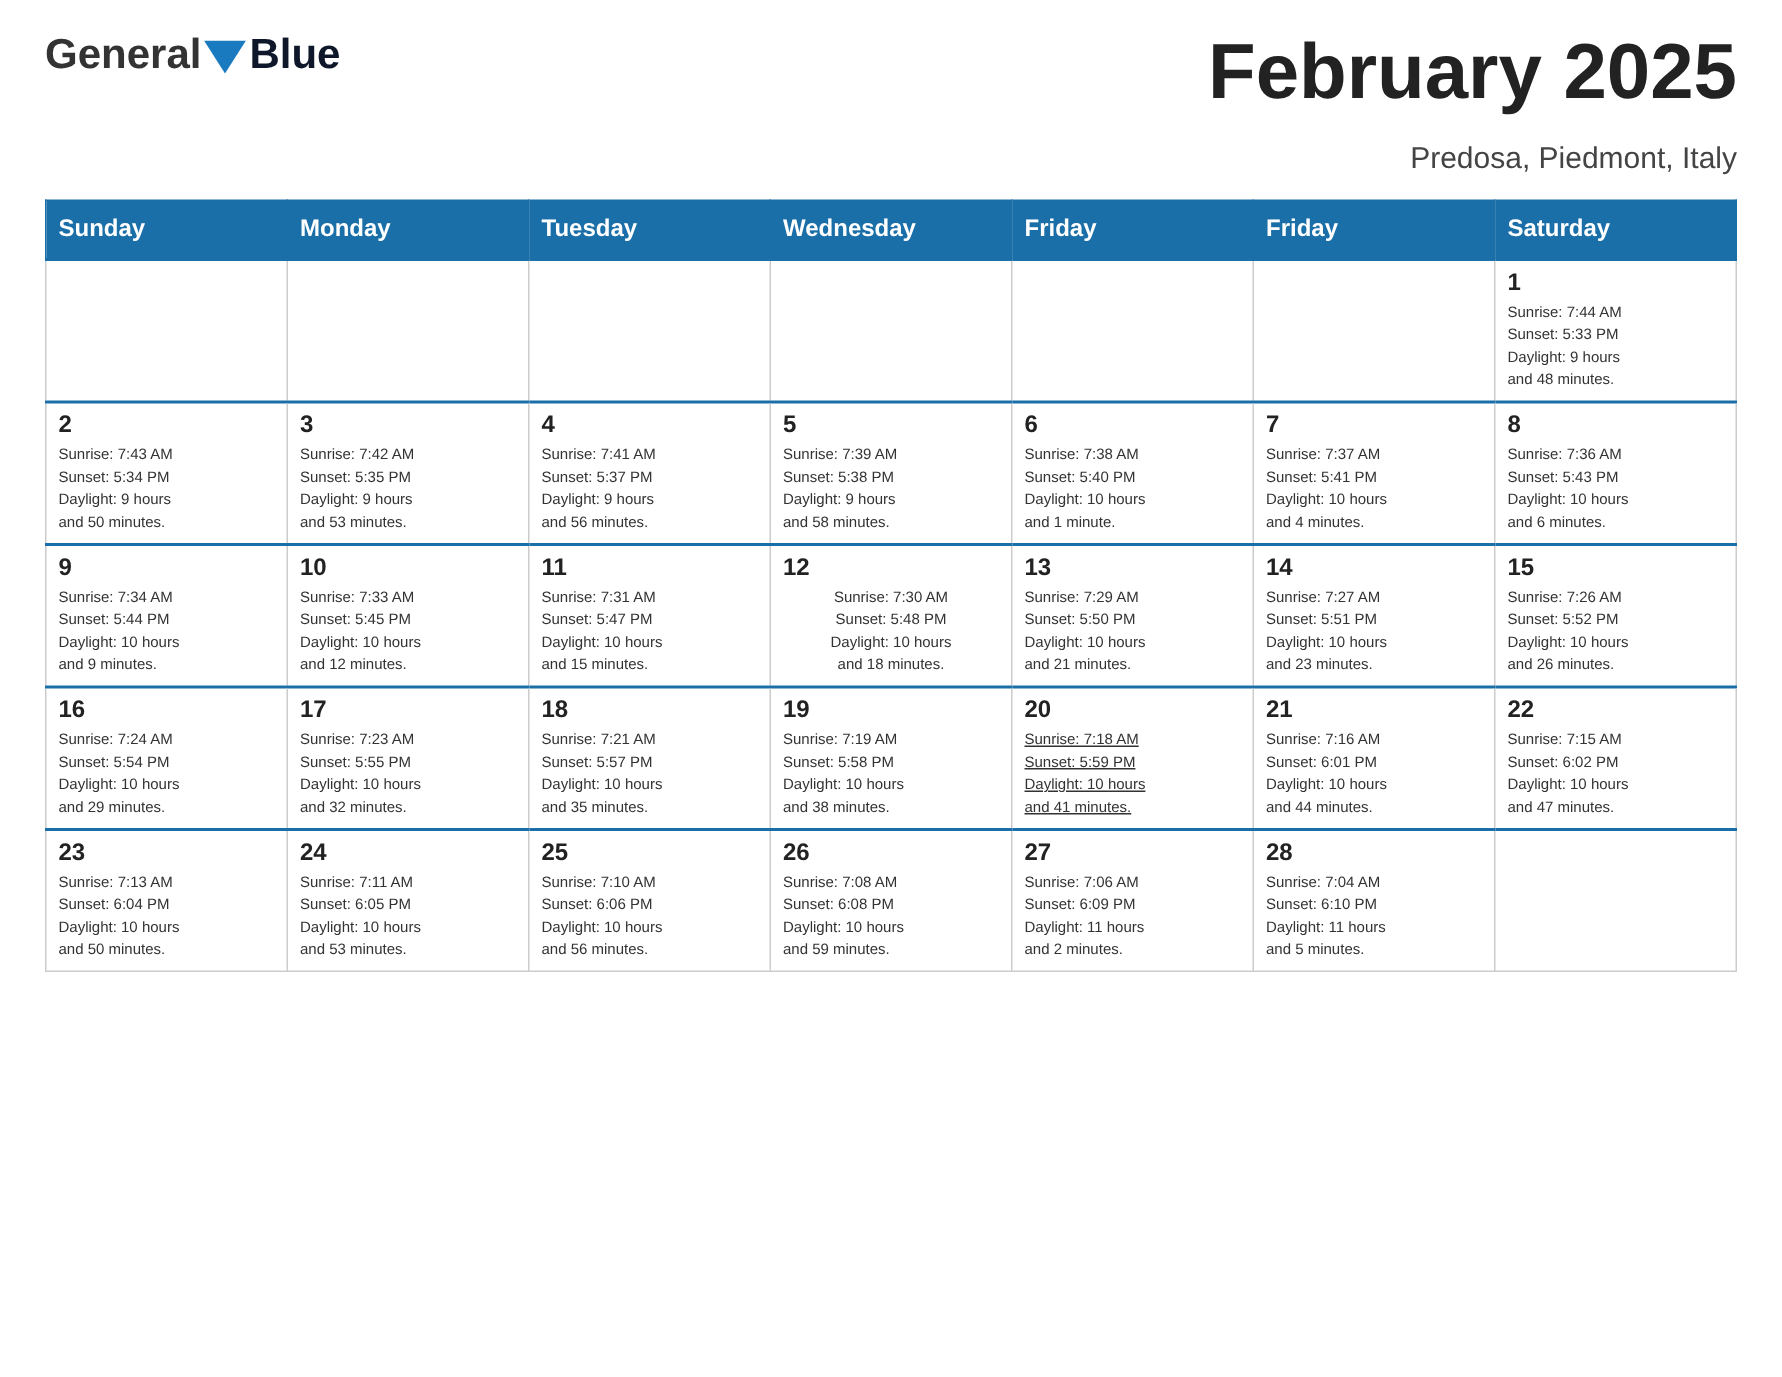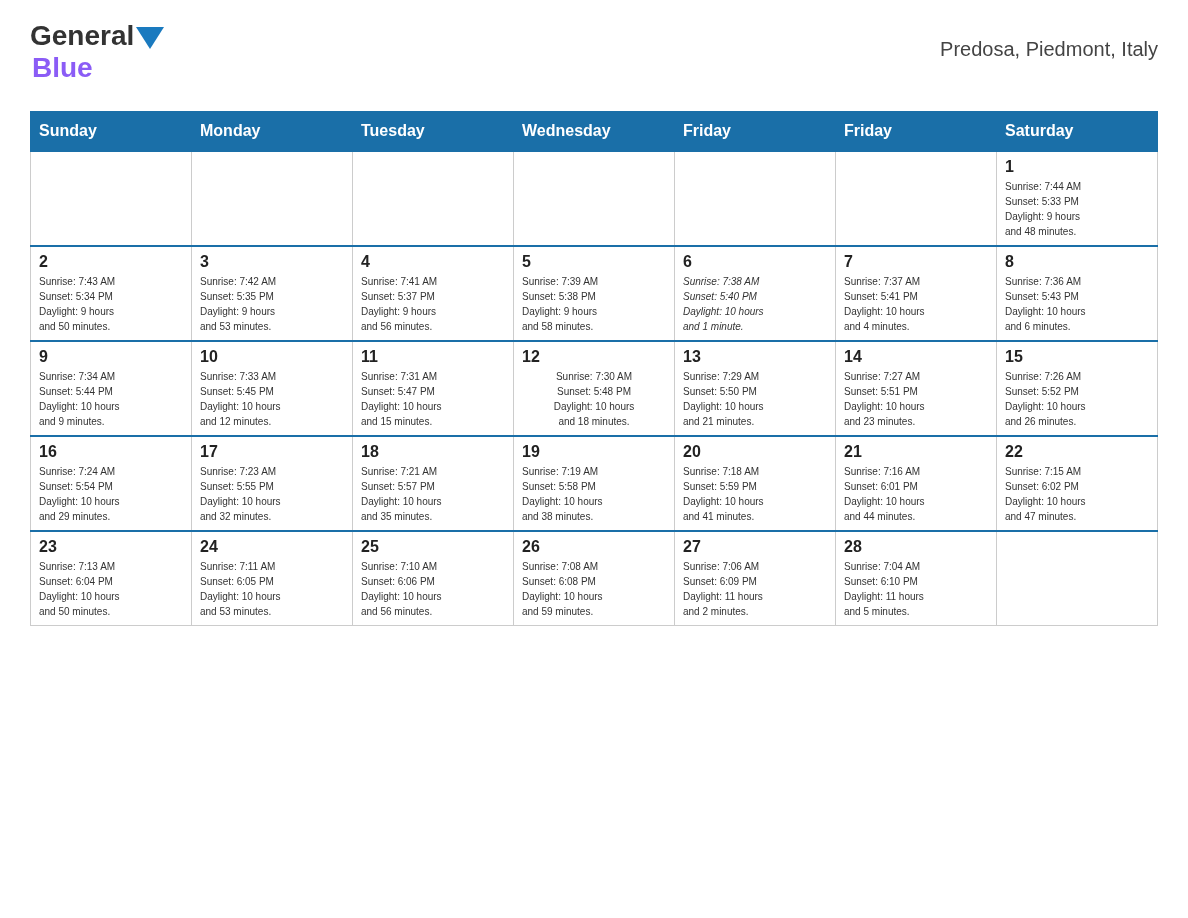--- a/index.html
+++ b/index.html
@@ -36,21 +36,21 @@
       line-height: 1.1;
     }
     .location-subtitle {
       font-size: 20px;
       color: #444;
       margin-top: 18px;
     }
     .calendar {
       width: 100%;
       border-collapse: collapse;
-      margin-top: 27px;
+      margin-top: 15px;
       border-radius: 13px;
     }
     .calendar th {
       background-color: #1a6fa8;
       color: #fff;
       font-size: 16px;
       font-weight: bold;
       padding: 10px 8px;
       text-align: left;
       border: 1px solid #1a6fa8;
@@ -81,21 +81,21 @@
     .day-info {
       font-size: 10px;
       color: #333;
       line-height: 1.5;
     }
     .empty-cell {
       background: #f9f9f9;
     }
     .logo-wrapper {
       display: flex;
-      flex-direction: column;
+      flex-direction: row;
       align-items: flex-start;
     }
     .logo-top-row {
       display: flex;
       align-items: center;
     }
     .logo-bottom-row {
       display: flex;
       align-items: center;
       margin-left: 2px;
@@ -106,24 +106,25 @@
 
 <div class="header">
   <div class="logo-wrapper">
     <div class="logo-top-row">
       <span class="logo-text-general">General</span>
       <svg width="28" height="22" viewBox="0 0 28 22" style="margin-left:2px; margin-top:4px;">
         <polygon points="0,0 28,0 14,22" fill="#1a7abf"></polygon>
       </svg>
     </div>
     <div class="logo-bottom-row">
-      <span class="logo-blue" style="font-size:28px;font-weight:bold;color:#8b5cf6;">Blue</span>
+      <span class="logo-blue" style="font-size:28px;font-weight:bold;color:#0f172a;">Blue</span>
     </div>
   </div>
   <div class="title-block">
+    <div class="month-title">February 2025</div>
     <div class="location-subtitle">Predosa, Piedmont, Italy</div>
   </div>
 </div>
 
 <table class="calendar">
   <thead>
     <tr>
       <th>Sunday</th>
       <th>Monday</th>
       <th>Tuesday</th>
@@ -173,21 +174,21 @@
         </td>
         <td>
           <span class="day-number">5</span>
           <div class="day-info" style="white-space: pre-line;">Sunrise: 7:39 AM
 Sunset: 5:38 PM
 Daylight: 9 hours
 and 58 minutes.</div>
         </td>
         <td>
           <span class="day-number">6</span>
-          <div class="day-info" style="white-space: pre-line; font-style: italic;">Sunrise: 7:38 AM
+          <div class="day-info" style="white-space: pre-line;">Sunrise: 7:38 AM
 Sunset: 5:40 PM
 Daylight: 10 hours
 and 1 minute.</div>
         </td>
         <td>
           <span class="day-number">7</span>
           <div class="day-info" style="white-space: pre-line;">Sunrise: 7:37 AM
 Sunset: 5:41 PM
 Daylight: 10 hours
 and 4 minutes.</div>
@@ -275,21 +276,21 @@
         </td>
         <td>
           <span class="day-number">19</span>
           <div class="day-info" style="white-space: pre-line;">Sunrise: 7:19 AM
 Sunset: 5:58 PM
 Daylight: 10 hours
 and 38 minutes.</div>
         </td>
         <td>
           <span class="day-number">20</span>
-          <div class="day-info" style="white-space: pre-line;">Sunrise: 7:18 AM
+          <div class="day-info" style="white-space: pre-line; text-decoration: underline;">Sunrise: 7:18 AM
 Sunset: 5:59 PM
 Daylight: 10 hours
 and 41 minutes.</div>
         </td>
         <td>
           <span class="day-number">21</span>
           <div class="day-info" style="white-space: pre-line;">Sunrise: 7:16 AM
 Sunset: 6:01 PM
 Daylight: 10 hours
 and 44 minutes.</div>

